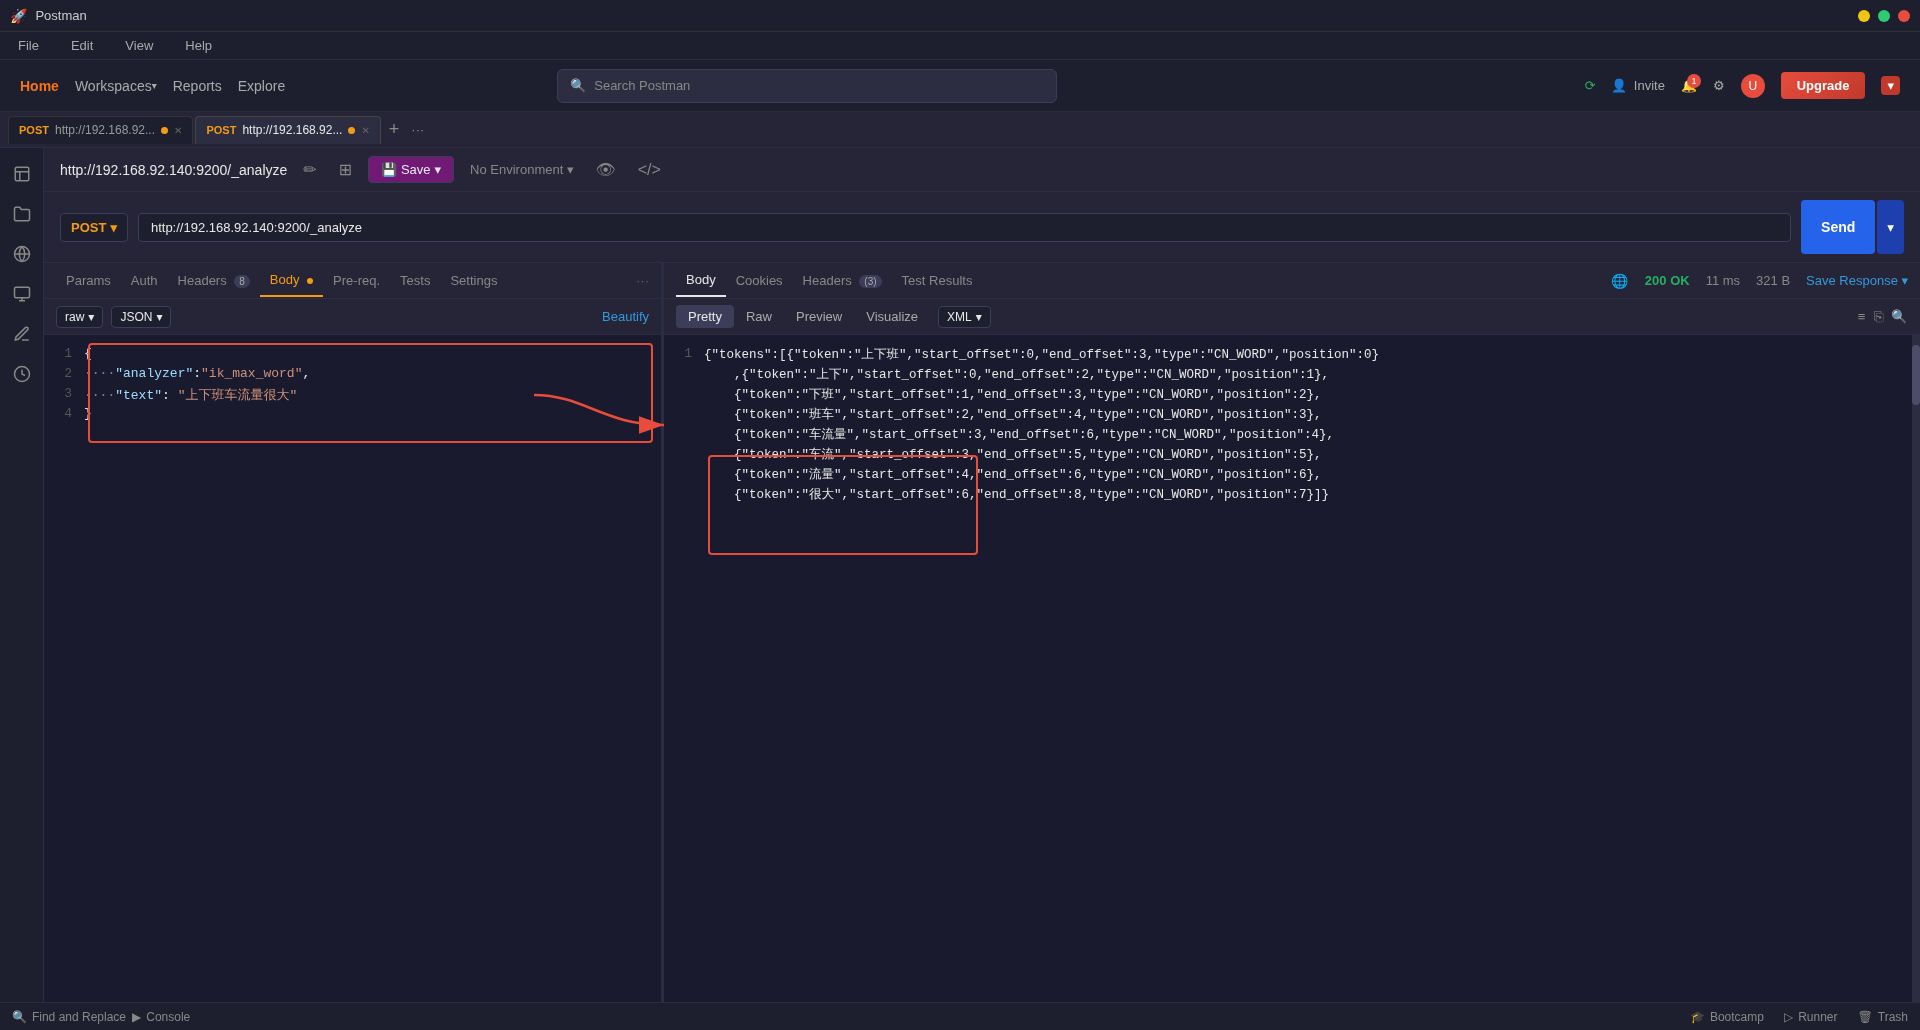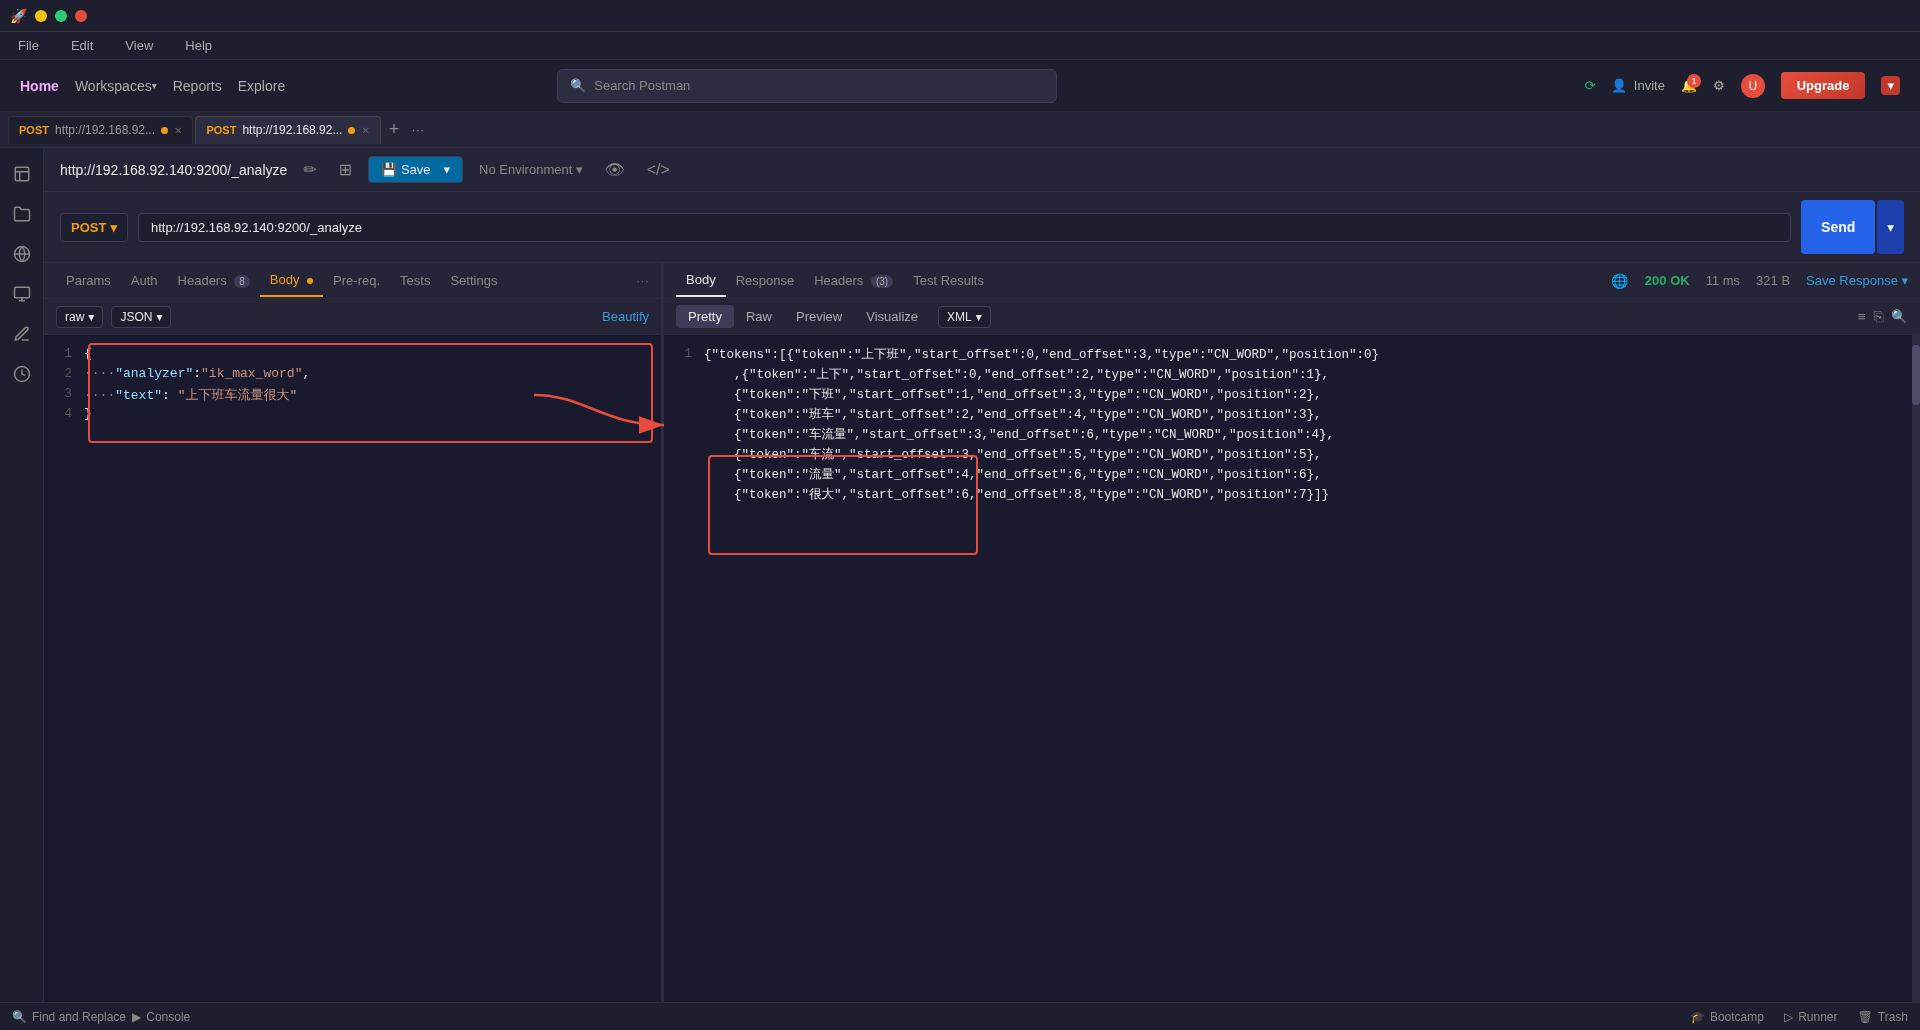--- a/index.html
+++ b/index.html
@@ -37,21 +37,21 @@
     
     .topnav {
       background: #1e1f2e;
       height: 52px;
       display: flex;
       align-items: center;
       padding: 0 20px;
       border-bottom: 1px solid #2d2d42;
       gap: 16px;
     }
-    .nav-home { color: #f0abfc; font-size: 14px; font-weight: 600; cursor: pointer; }
+    .nav-home { color: #f97316; font-size: 14px; font-weight: 600; cursor: pointer; }
     .nav-workspaces { color: #aaa; font-size: 14px; cursor: pointer; display: flex; align-items: center; gap: 0; }
     .nav-reports, .nav-explore { color: #aaa; font-size: 14px; cursor: pointer; }
     .search-bar {
       flex: 1;
       max-width: 500px;
       margin: 0 auto;
       background: #2d2d42;
       border: 1px solid #3d3d5a;
       border-radius: 6px;
       height: 34px;
@@ -152,30 +152,30 @@
     .url-bar {
       background: #252537;
       padding: 8px 16px;
       display: flex;
       align-items: center;
       gap: 10px;
       border-bottom: 1px solid #2d2d42;
     }
     .url-actions { display: flex; align-items: center; gap: 10px; }
     .save-btn {
-      background: #0369a1;
+      background: #701a75;
       border: 1px solid #3d3d5a;
       color: #e8e8e8;
       padding: 5px 12px;
       border-radius: 4px;
       cursor: pointer;
       font-size: 13px;
       display: flex;
       align-items: center;
-      gap: 13px;
+      gap: 4px;
     }
     .icon-btn { color: #888; cursor: pointer; font-size: 16px; padding: 4px 6px; }
 
     
     .request-row {
       background: #252537;
       padding: 8px 16px;
       display: flex;
       align-items: center;
       gap: 10px;
@@ -430,20 +430,21 @@
       height: 60px;
       background: #4d4d6a;
       border-radius: 4px;
     }
   </style>
 </head>
 <body>
 
 <div class="titlebar">
   <span style="margin-right:8px; font-size:14px;">🚀</span>
+  <span class="titlebar-title">Postman</span>
   <div class="titlebar-controls">
     <div class="titlebar-btn tb-min"></div>
     <div class="titlebar-btn tb-max"></div>
     <div class="titlebar-btn tb-close"></div>
   </div>
 </div>
 
 <div class="menubar">
   <span class="menu-item">File</span>
   <span class="menu-item">Edit</span>
@@ -620,21 +621,21 @@
         </div>
 
         <div style="position:absolute;top:8px;left:44px;right:8px;height:100px;border:2px solid #e74c3c;border-radius:4px;pointer-events:none;"></div>
       </div>
     </div>
 
     <div class="response-panel" style="position:relative;">
 
       <div class="response-tabs">
         <span class="response-tab active">Body</span>
-        <span class="response-tab">Response</span>
+        <span class="response-tab">Cookies</span>
         <span class="response-tab">Headers <span class="badge">(3)</span></span>
         <span class="response-tab">Test Results</span>
         <div class="response-status">
           <span class="globe-icon">🌐</span>
           <span class="status-ok">200 OK</span>
           <span class="status-time">11 ms</span>
           <span class="status-size">321 B</span>
           <span class="save-response-btn">Save Response ▾</span>
         </div>
       </div>

